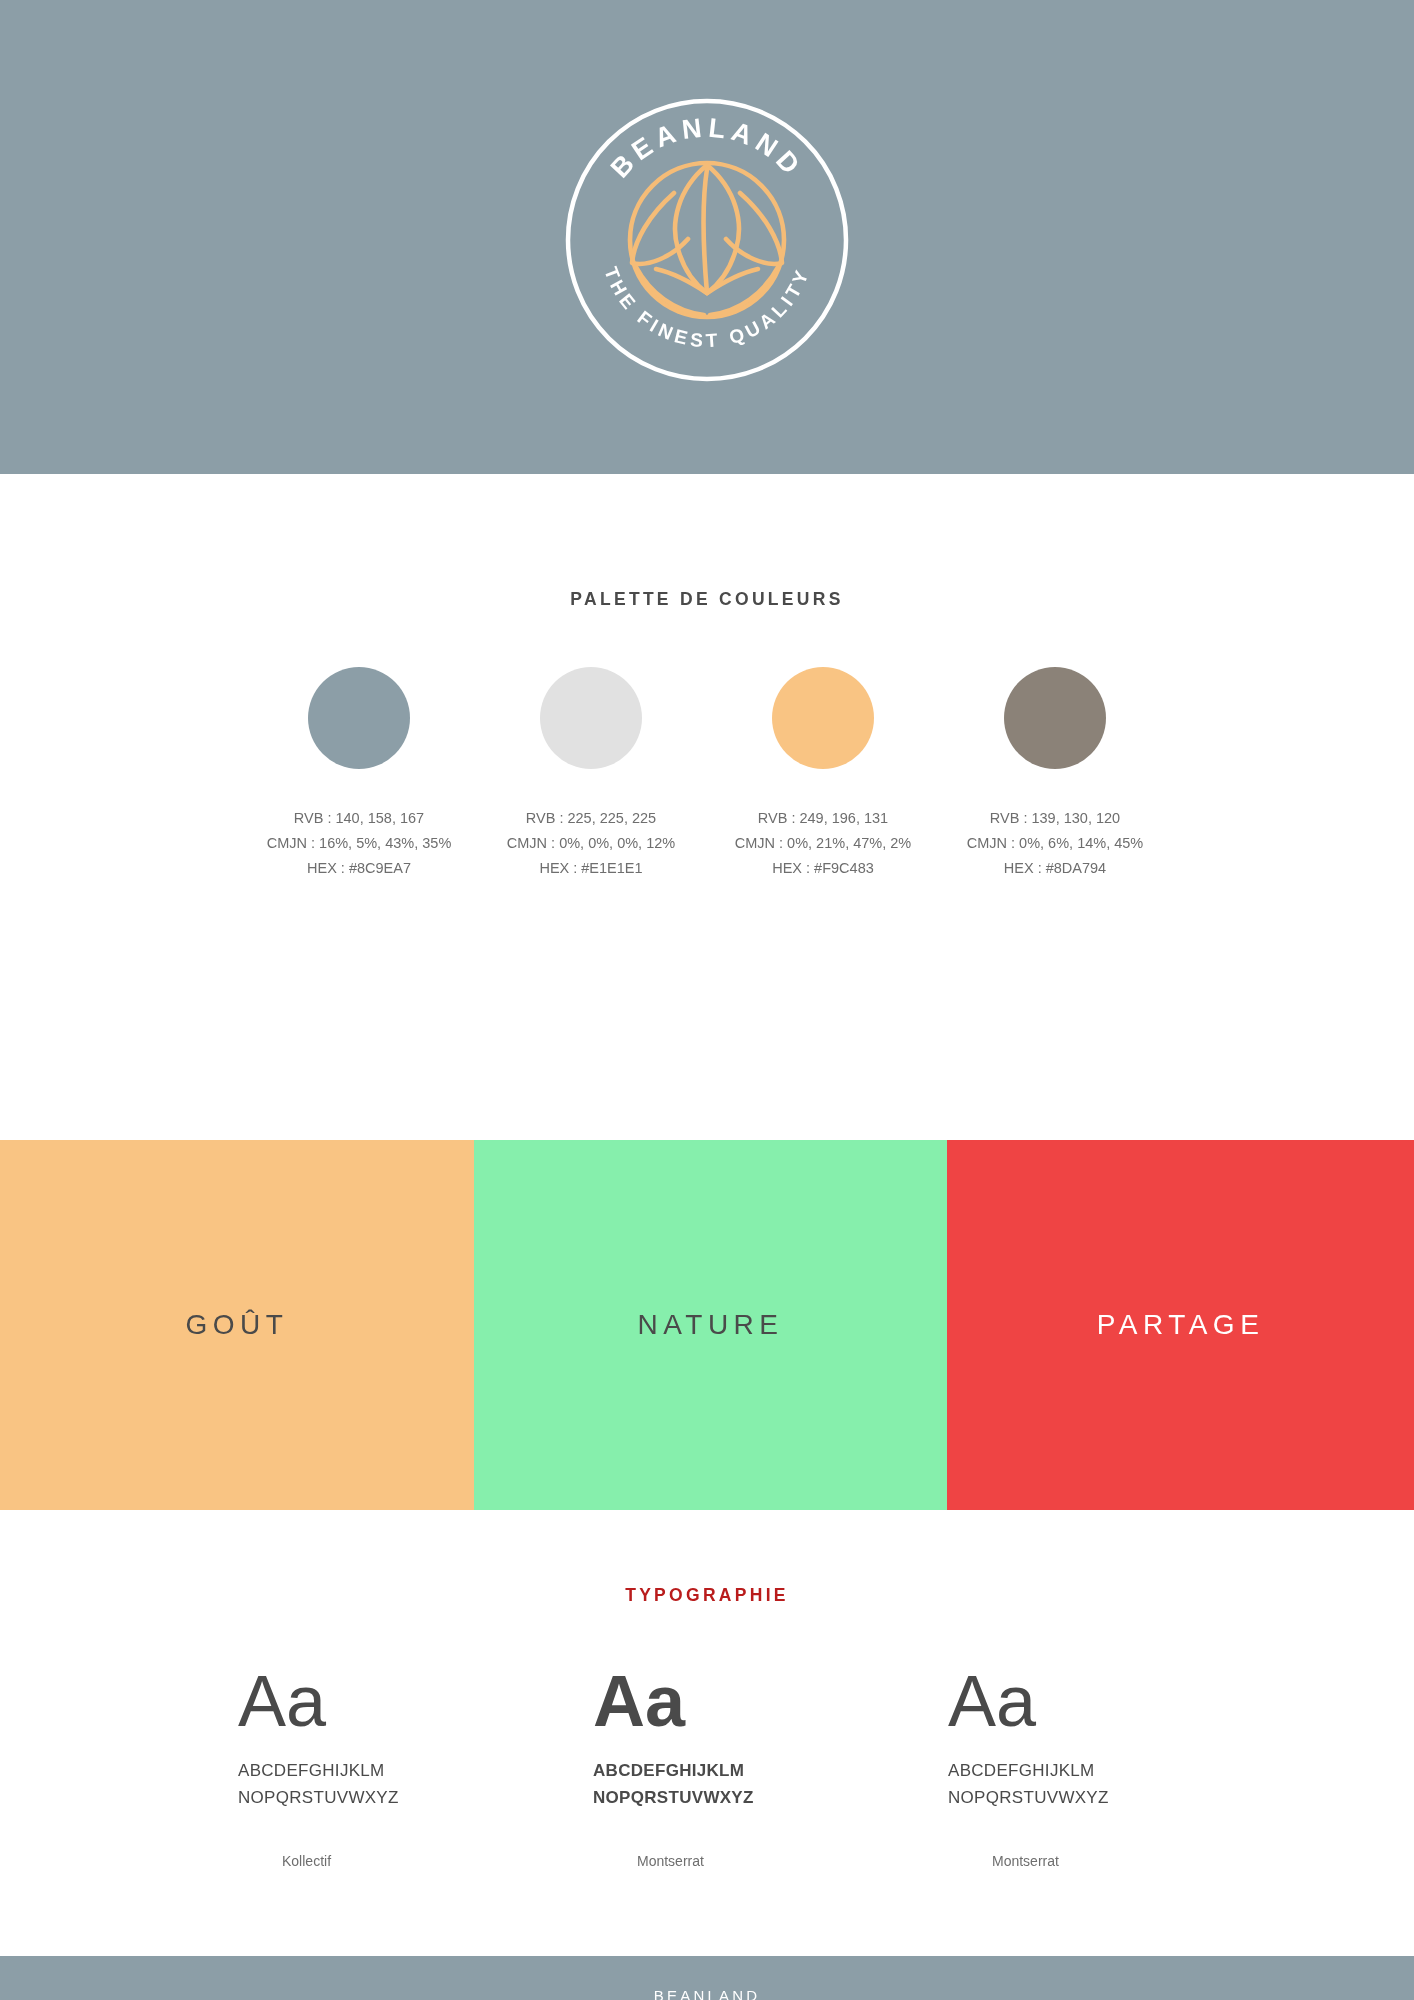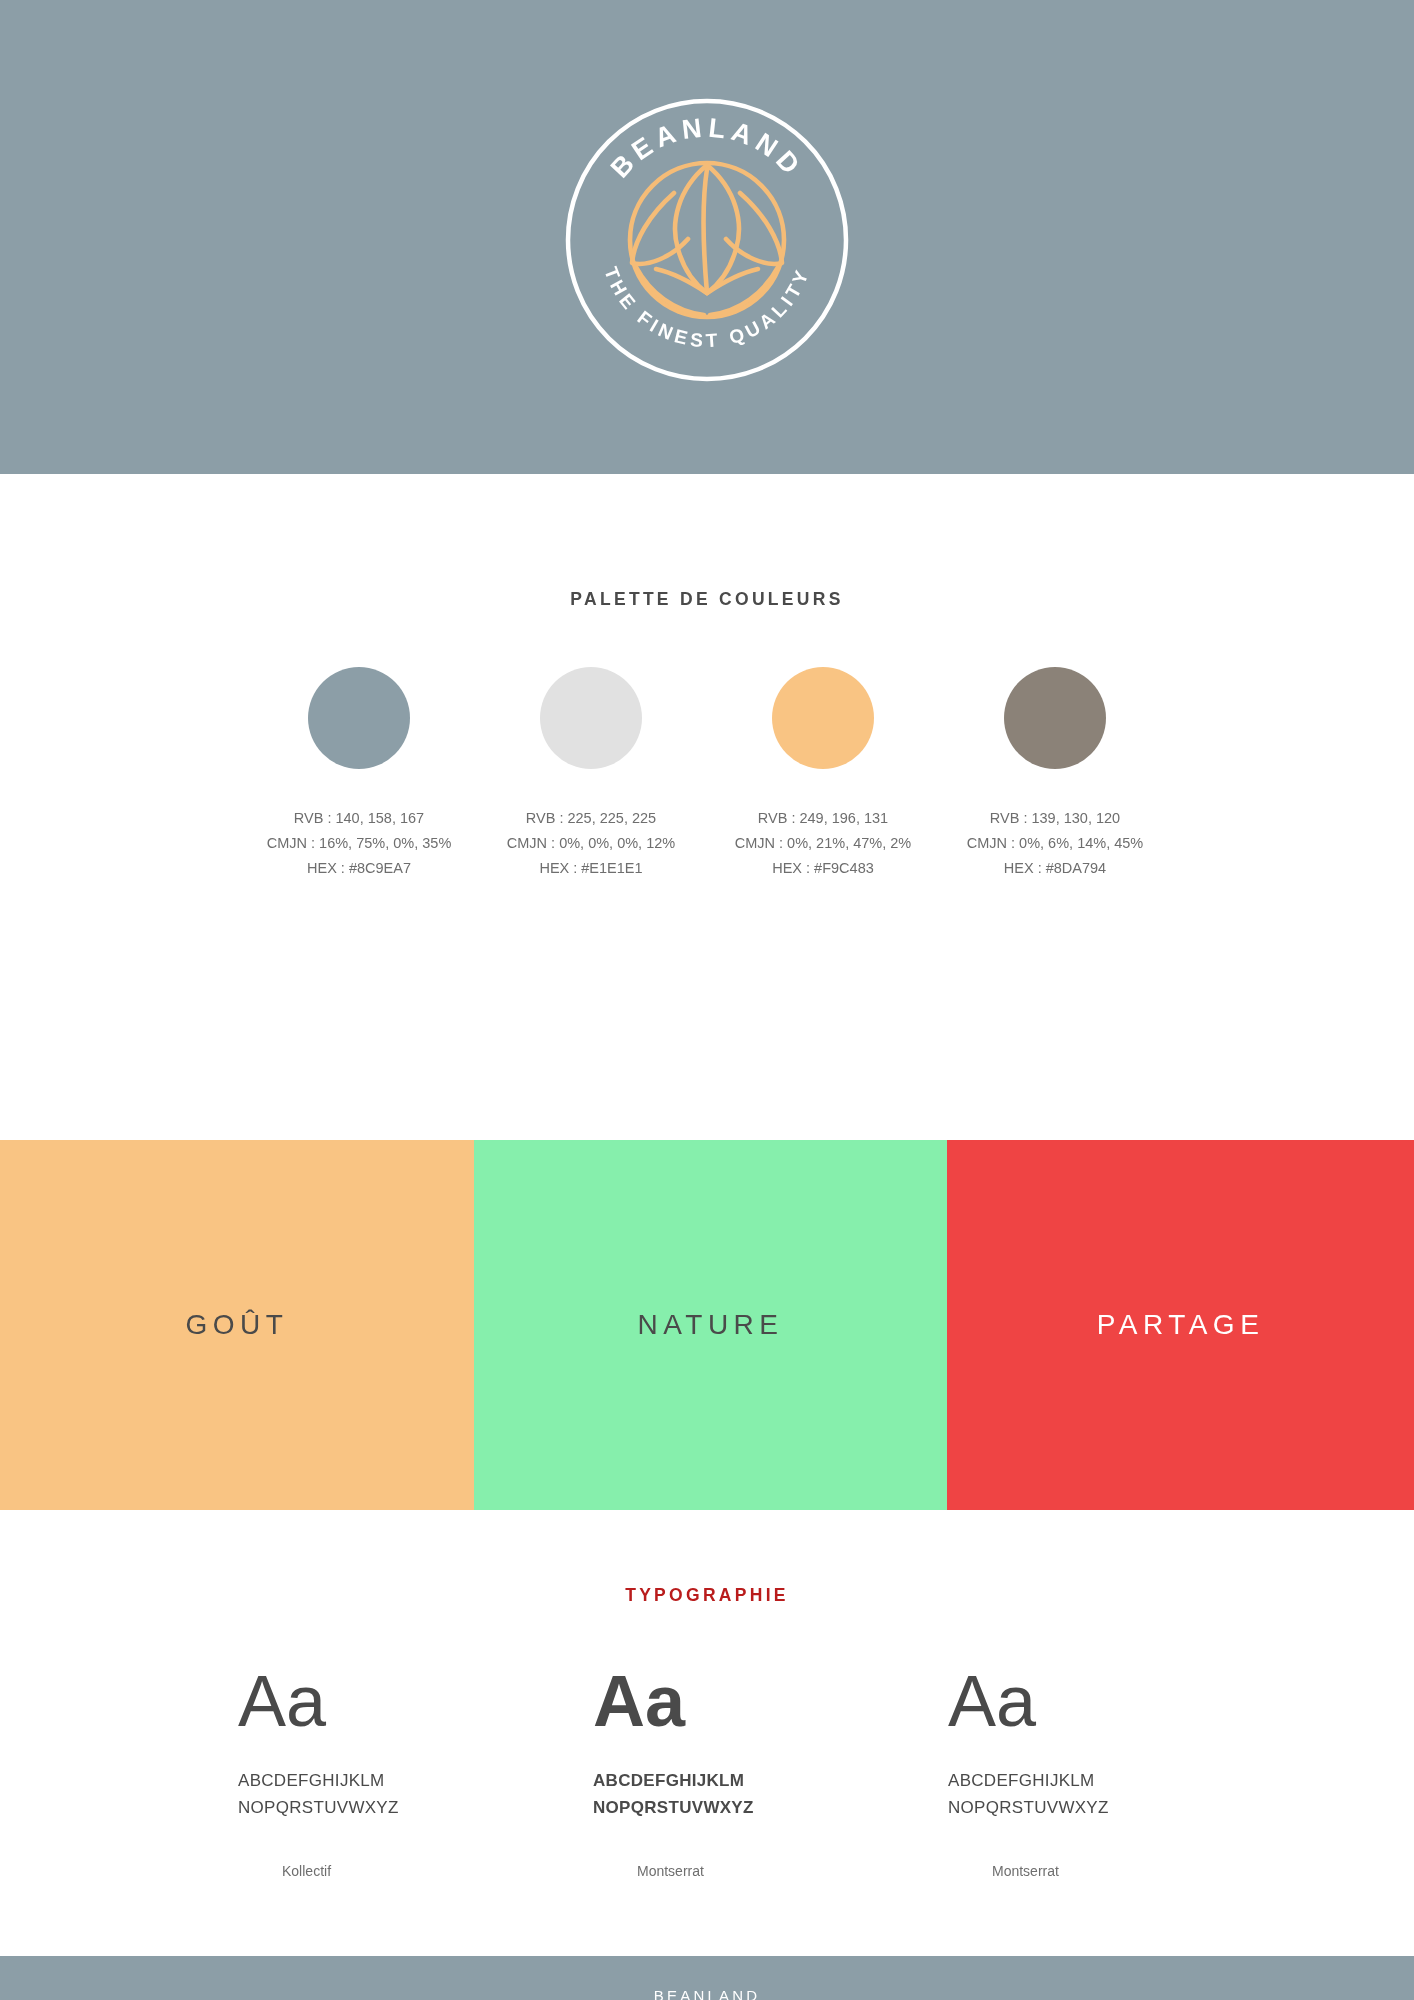--- a/index.html
+++ b/index.html
@@ -132,21 +132,21 @@
     color: #4a4a4a;
   }
   .typo-aa-regular { font-weight: 400; }
   .typo-aa-bold    { font-weight: 700; }
   .typo-aa-light   { font-weight: 300; }
   .typo-alphabet {
     font-size: 17px;
     line-height: 27px;
     color: #4a4a4a;
     letter-spacing: 0.3px;
-    margin-top: 26px;
+    margin-top: 16px;
   }
   .typo-alphabet-bold { font-weight: 700; }
   .typo-alphabet-reg  { font-weight: 400; }
   .typo-alphabet-light{ font-weight: 300; }
   .typo-name {
     font-size: 14px;
     color: #6e6e6e;
     margin-top: 42px;
     font-weight: 400;
     margin-left: 44px;
@@ -214,21 +214,21 @@
 
 <div class="palette-section">
   <div class="section-title">PALETTE DE COULEURS</div>
 
   <div class="swatch-row">
 
     <div class="swatch">
       <div class="swatch-circle" style="background:#8C9EA7"></div>
       <div class="swatch-info">
         <div>RVB : 140, 158, 167</div>
-        <div>CMJN : 16%, 75%, 0%, 35%</div>
+        <div>CMJN : 16%, 5%, 43%, 35%</div>
         <div>HEX : #8C9EA7</div>
       </div>
     </div>
 
     <div class="swatch">
       <div class="swatch-circle" style="background:#E1E1E1"></div>
       <div class="swatch-info">
         <div>RVB : 225, 225, 225</div>
         <div>CMJN : 0%, 0%, 0%, 12%</div>
         <div>HEX : #E1E1E1</div>

